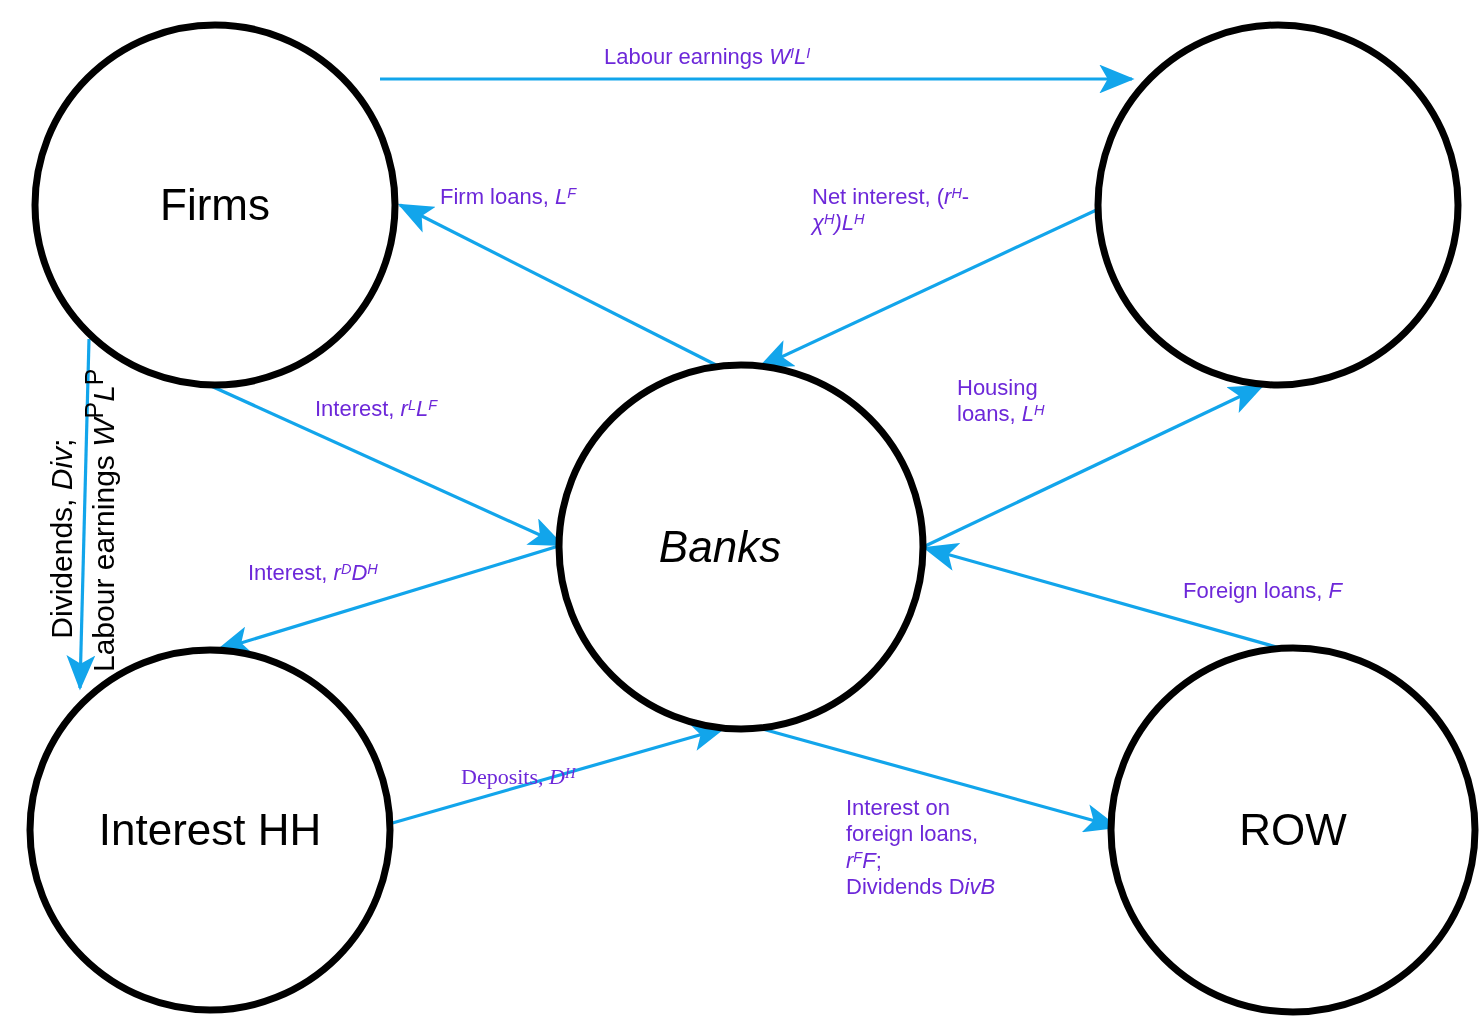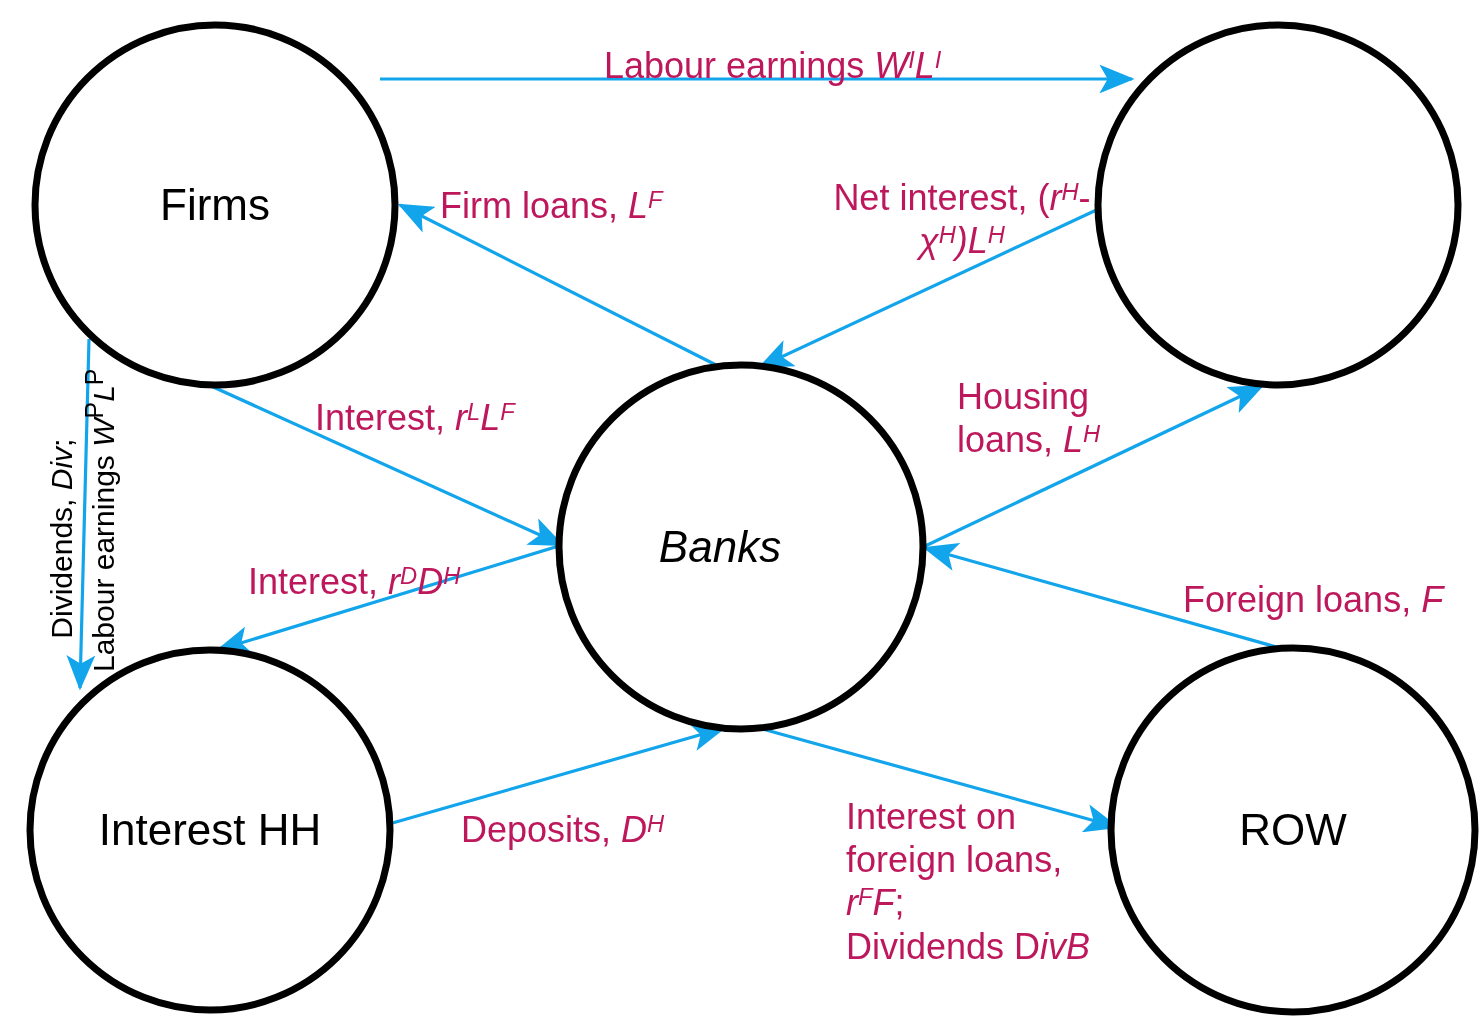--- a/index.html
+++ b/index.html
@@ -31,22 +31,22 @@
     text-align: center;
     font-size: 44px;
     color: #000000;
     line-height: 1.12;
     white-space: pre-line;
     transform: translate(-50%, -50%);
     pointer-events: none;
   }
   .edge-label {
     position: absolute;
-    font-size: 36px;
-    color: #be185d;
+    font-size: 22px;
+    color: #6d28d9;
     line-height: 1.2;
     white-space: pre-line;
   }
   .edge-label i { font-style: italic; }
   .edge-label sup {
     font-style: italic;
     font-size: 0.66em;
     vertical-align: 0.44em;
     line-height: 0;
   }
@@ -104,31 +104,31 @@
 
   <div class="node-label" style="left:215px;  top:205px;">Firms</div>
   <div class="node-label" style="left:720px;  top:547px;font-style:italic;">Banks</div>
   <div class="node-label" style="left:210px;  top:830px;">Interest HH</div>
   <div class="node-label" style="left:1293px; top:830px;">ROW</div>
 
   <div class="edge-label" style="left:604px; top:44px;">Labour earnings <i>W</i><sup>I</sup><i>L</i><sup>I</sup></div>
 
   <div class="edge-label" style="left:440px; top:184px;">Firm loans, <i>L</i><sup>F</sup></div>
 
-  <div class="edge-label" style="left:812px; top:176px; width:300px;text-align:center;">Net interest, (<i>r</i><sup>H</sup>-<br><i>χ</i><sup>H</sup><i>)L</i><sup>H</sup></div>
+  <div class="edge-label" style="left:812px; top:184px; width:300px;">Net interest, (<i>r</i><sup>H</sup>-<br><i>χ</i><sup>H</sup><i>)L</i><sup>H</sup></div>
 
   <div class="edge-label" style="left:315px; top:396px;">Interest, <i>r</i><sup>L</sup><i>L</i><sup>F</sup></div>
 
   <div class="edge-label" style="left:957px; top:375px; width:200px;">Housing<br>loans, <i>L</i><sup>H</sup></div>
 
   <div class="edge-label" style="left:200px; top:560px;margin-left:48px;">Interest, <i>r</i><sup>D</sup><i>D</i><sup>H</sup></div>
 
   <div class="edge-label" style="left:1183px; top:578px;">Foreign loans, <i>F</i></div>
 
-  <div class="edge-label" style="left:461px; top:808px;">Deposits, <i>D</i><sup>H</sup></div>
+  <div class="edge-label" style="left:461px; top:764px;font-family:Liberation Serif, serif;">Deposits, <i>D</i><sup>H</sup></div>
 
   <div class="edge-label" style="left:846px; top:795px; width:270px;">Interest on<br>foreign loans,<br><i>r</i><sup>F</sup><i>F</i>;<br>Dividends D<i>ivB</i></div>
 
   <div class="rot-label" style="left:10px; top:672px;">
     <span>Dividends, <i>Div</i>;<br>Labour earnings <i>W</i><sup>P</sup><i>L</i><sup>P</sup></span>
   </div>
 
 </div>
 
 </body></html>

